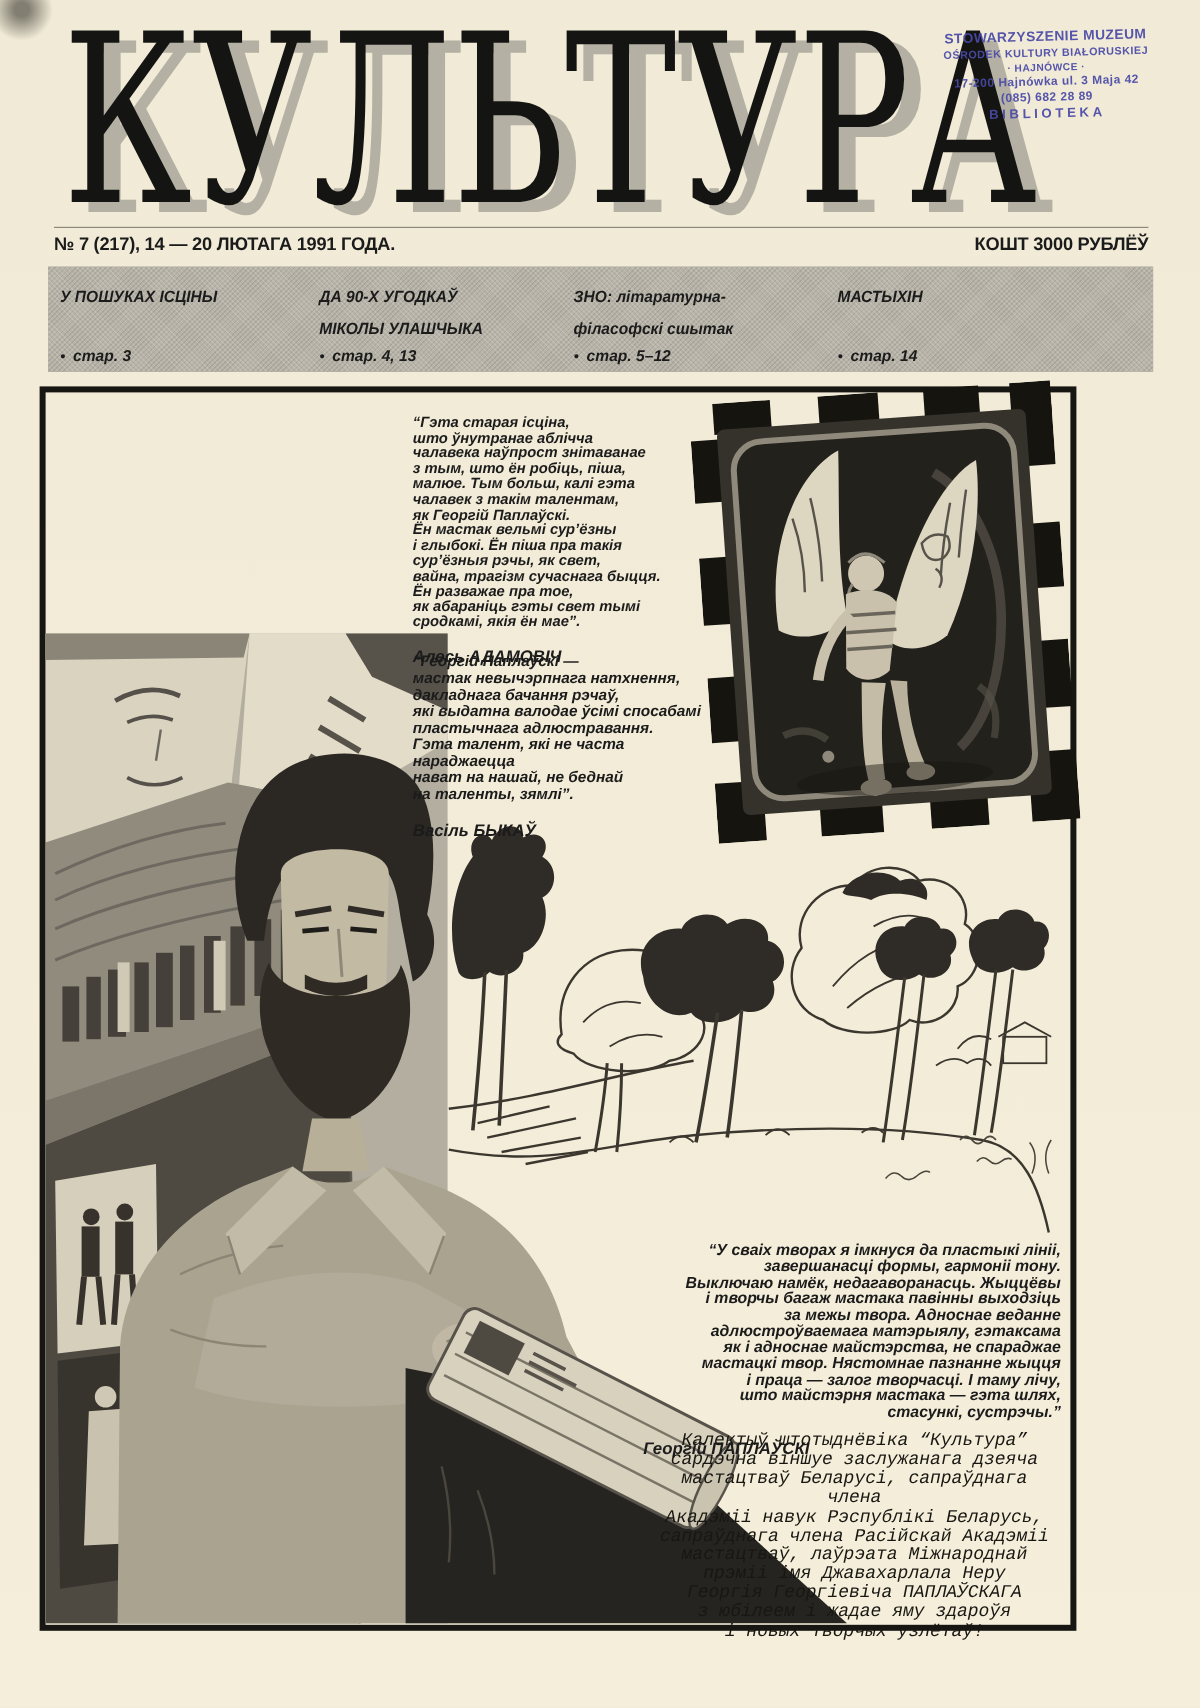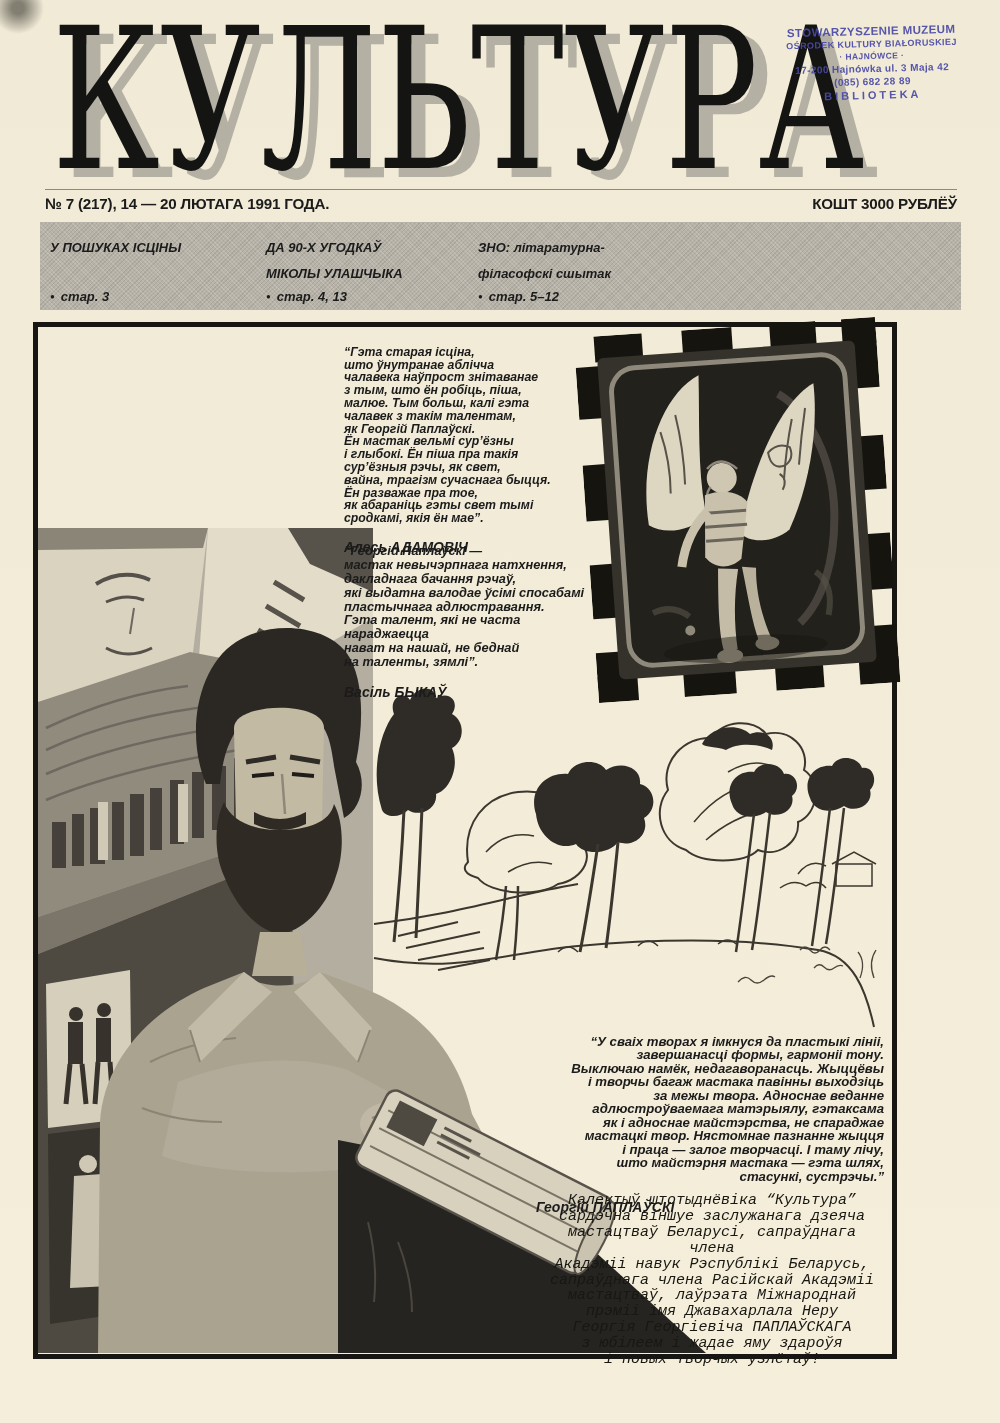--- a/index.html
+++ b/index.html
@@ -96,20 +96,26 @@
         <span class="bullet">●</span><span>стар. 4, 13</span>
       </div>
     </div>
     <div class="teaser c3">
       <div class="t-title" style="white-space:pre-line">ЗНО: літаратурна-
 філасофскі сшытак</div>
       <div class="t-page">
         <span class="bullet">●</span><span>стар. 5–12</span>
       </div>
     </div>
+    <div class="teaser c4">
+      <div class="t-title" style="white-space:pre-line">МАСТЫХІН</div>
+      <div class="t-page">
+        <span class="bullet">●</span><span>стар. 14</span>
+      </div>
+    </div>
   </nav>
 
   <main class="frame">
 
     <svg class="montage" width="854" height="831" viewBox="0 0 854 831">
 
       <g>
         <rect x="0" y="6" width="335" height="825" fill="#b4aea0"></rect>
 
         <polygon points="0,6 170,6 152,155 0,180" fill="#d9d3c0"></polygon>

